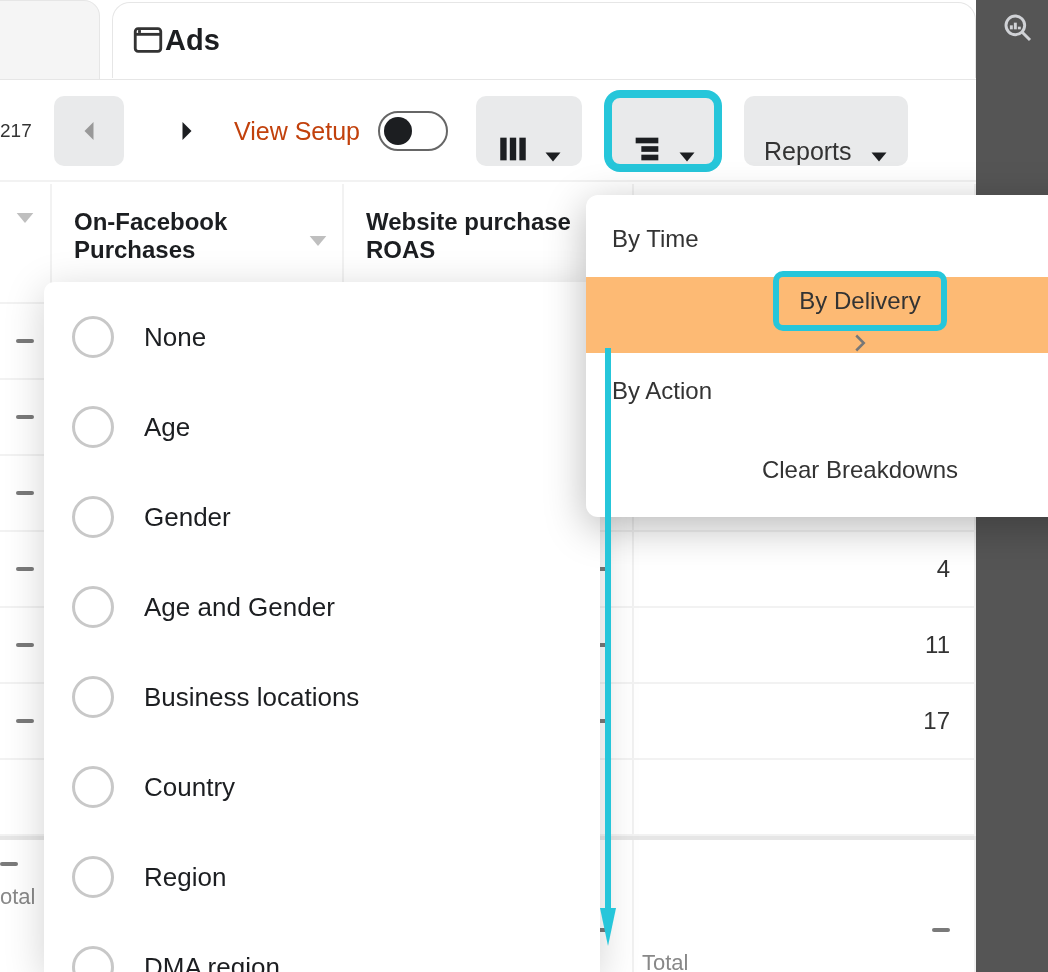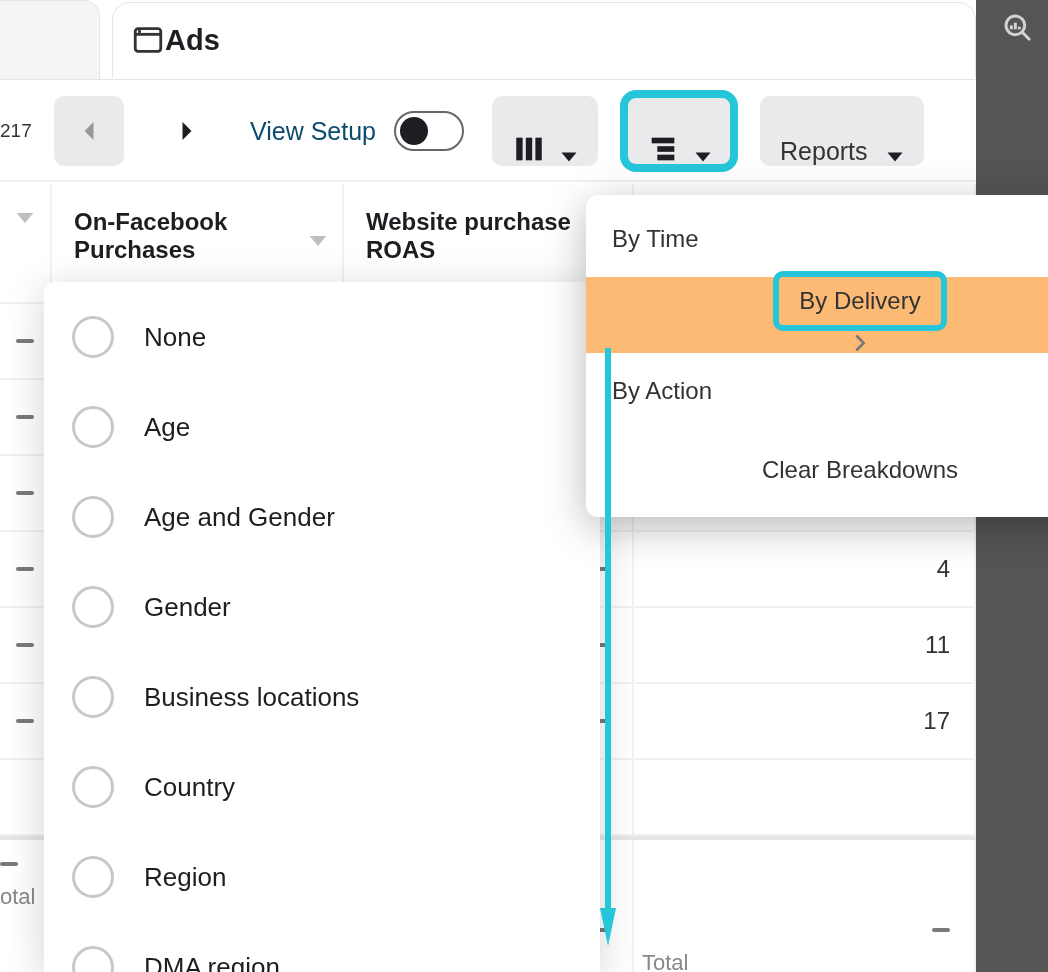--- a/index.html
+++ b/index.html
@@ -83,22 +83,22 @@
     border-radius: 10px;
     display: flex; align-items: center; justify-content: center;
     font-size: 0;
     background: #fff;
   }
   .nav-btn.disabled { background: #e9eaeb; color: #999; }
   .nav-btn svg { width: 18px; height: 24px; }
   .spacer-10 { width: 8px; }
   .view-setup {
     display: flex; align-items: center; gap: 18px;
-    margin-left: 18px;
-    font-size: 25px; color: #0c4a6e;
+    margin-left: 2px;
+    font-size: 25px; color: #c2410c;
   }
   .toggle {
     width: 70px; height: 40px;
     border: 2px solid #666;
     border-radius: 40px;
     position: relative;
   }
   .toggle .knob {
     position: absolute;
     left: 4px; top: 4px;
@@ -432,25 +432,25 @@
   <div class="filter-row">
     <div class="radio"></div>
     <div class="filter-label">None</div>
   </div>
   <div class="filter-row">
     <div class="radio"></div>
     <div class="filter-label">Age</div>
   </div>
   <div class="filter-row">
     <div class="radio"></div>
+    <div class="filter-label">Gender</div>
+  </div>
+  <div class="filter-row">
+    <div class="radio"></div>
     <div class="filter-label">Age and Gender</div>
-  </div>
-  <div class="filter-row">
-    <div class="radio"></div>
-    <div class="filter-label">Gender</div>
   </div>
   <div class="filter-row">
     <div class="radio"></div>
     <div class="filter-label">Business locations</div>
   </div>
   <div class="filter-row">
     <div class="radio"></div>
     <div class="filter-label">Country</div>
   </div>
   <div class="filter-row">

